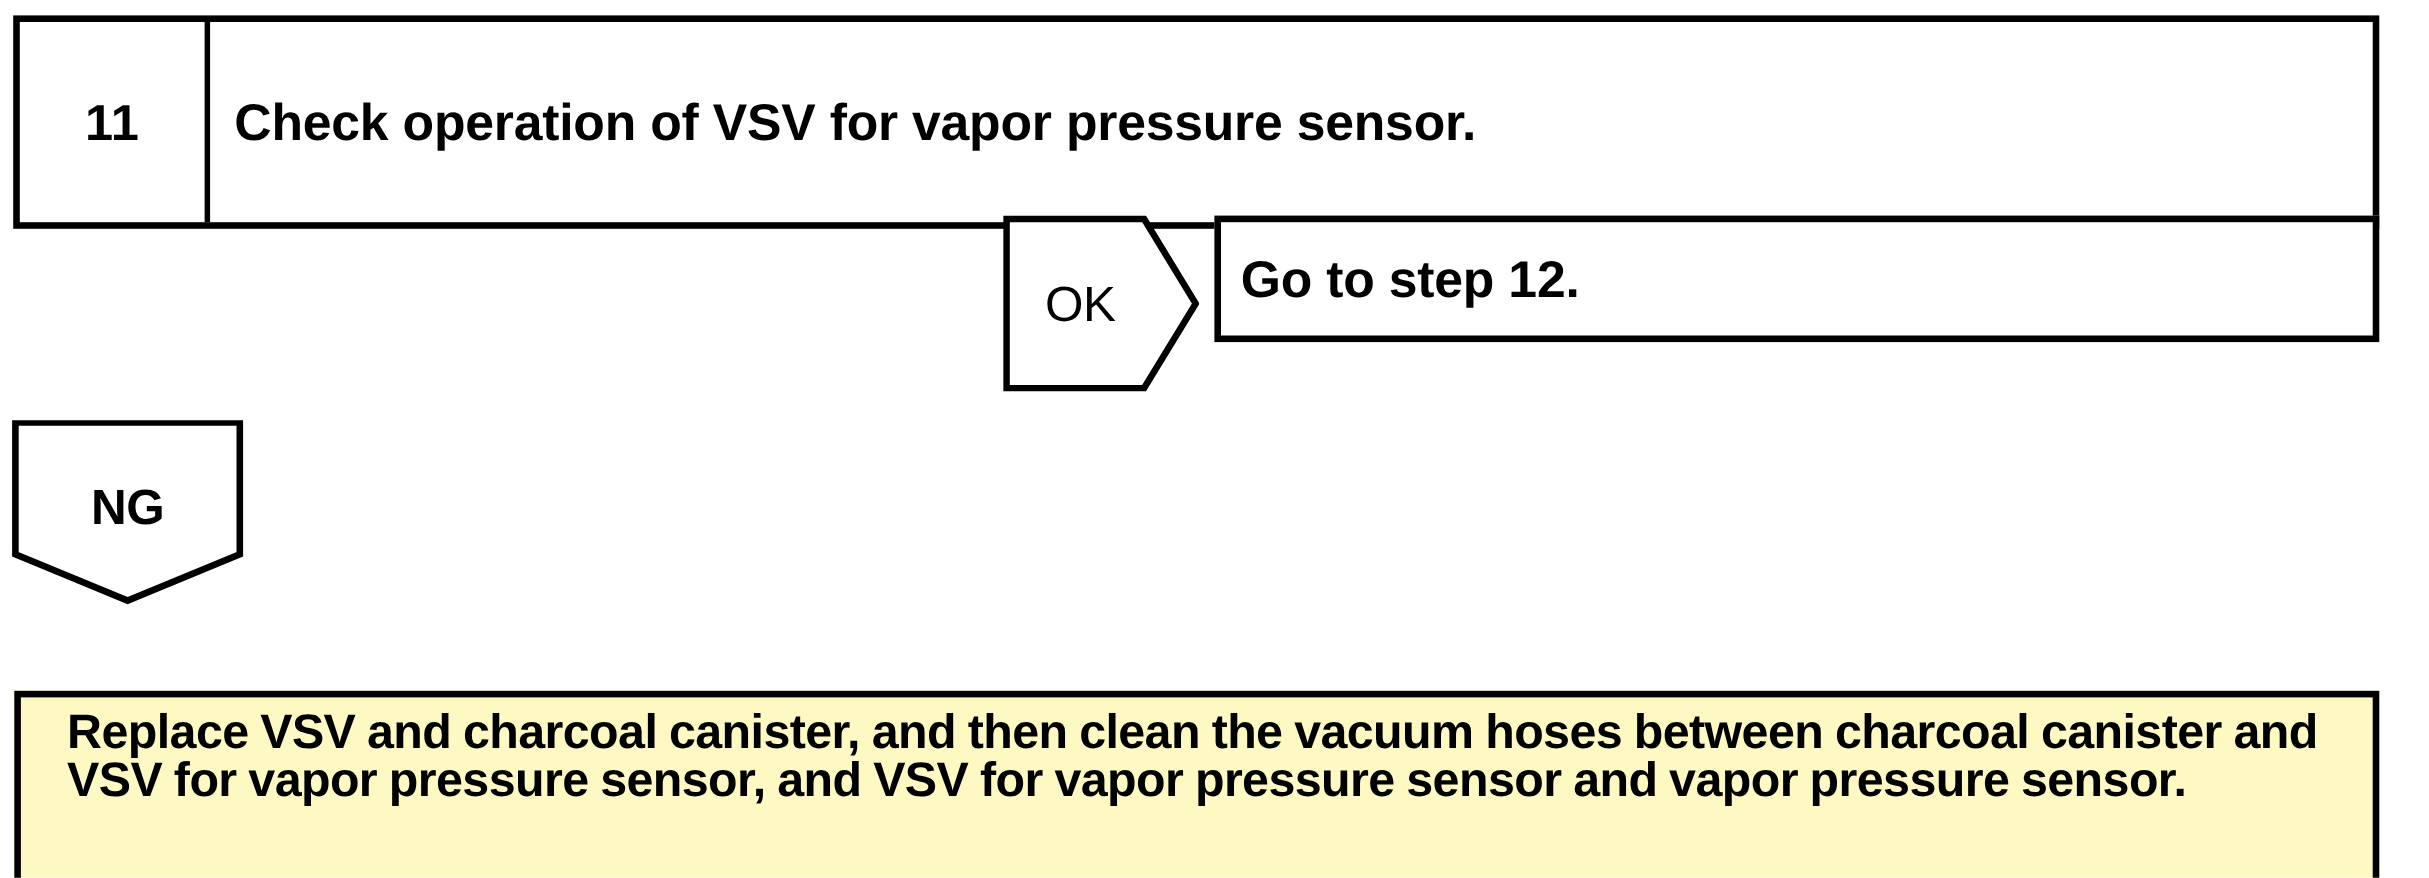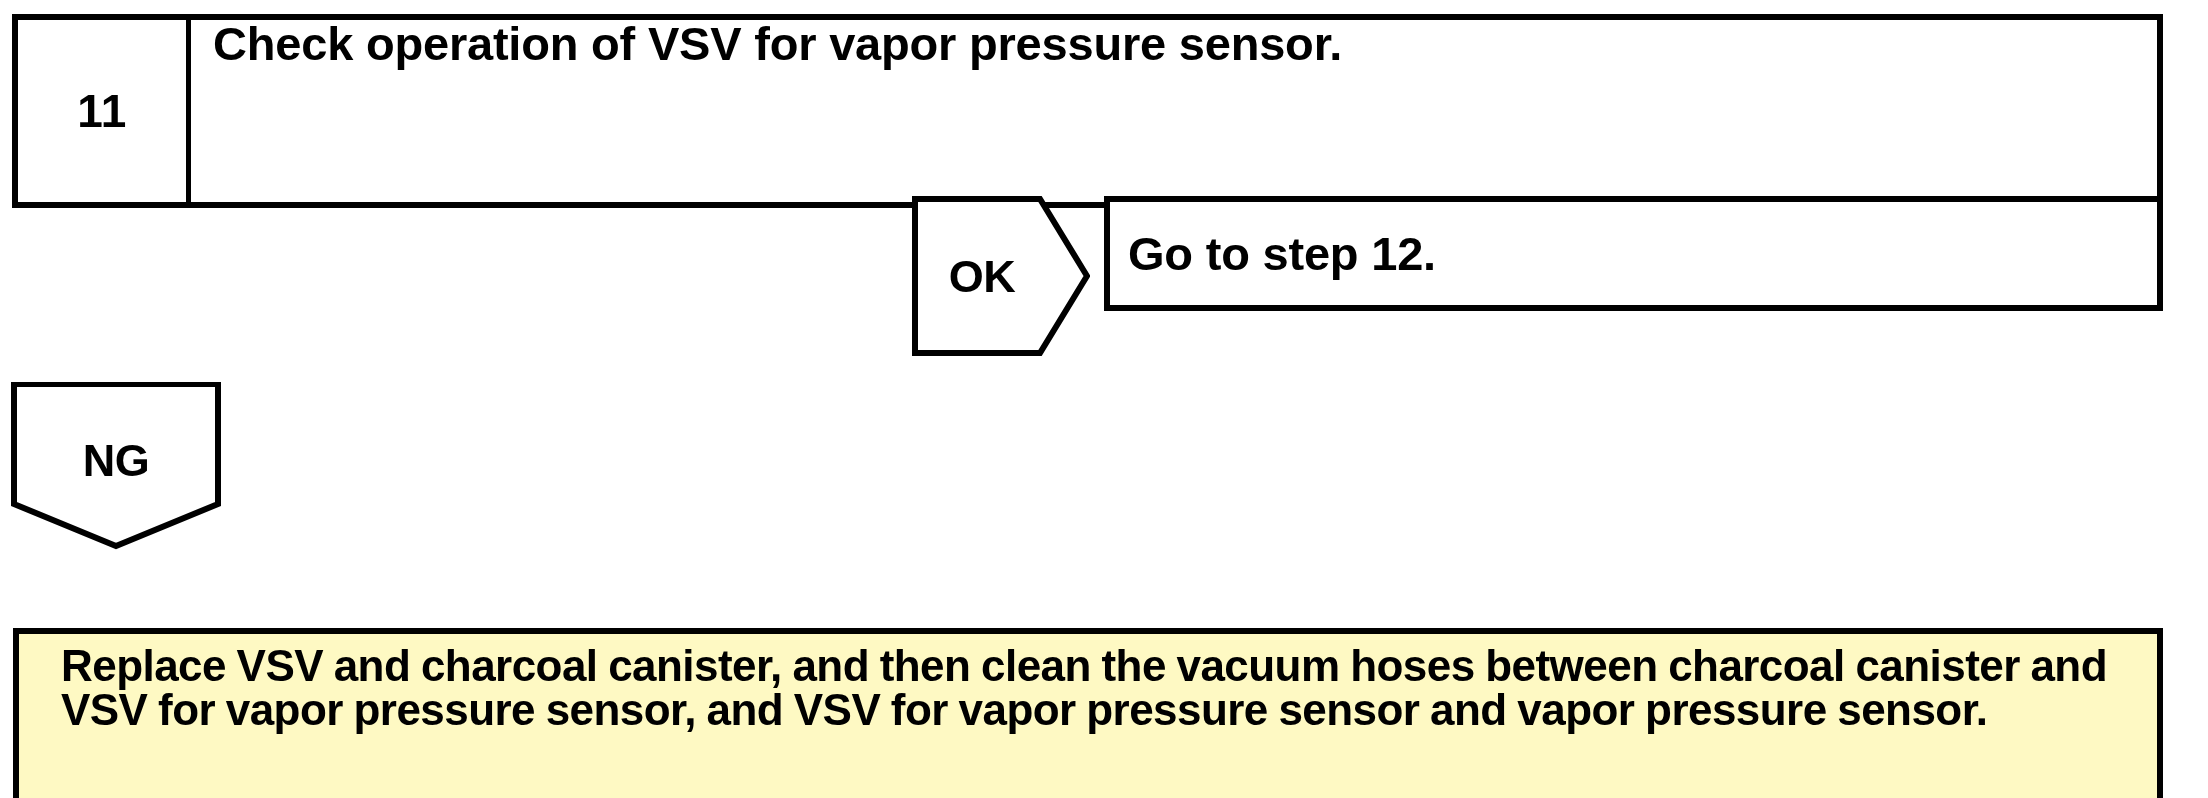--- a/index.html
+++ b/index.html
@@ -44,21 +44,21 @@
   }
   .step-number {
     font-size: 46px;
     font-weight: bold;
     line-height: 1;
     letter-spacing: 0.5px;
   }
   .step-desc-cell {
     flex: 1 1 auto;
     display: flex;
-    align-items: flex-start;
+    align-items: center;
     padding-left: 22px;
     box-sizing: border-box;
   }
   .step-desc {
     font-size: 47px;
     font-weight: bold;
     line-height: 1.02;
     letter-spacing: -0.2px;
     white-space: nowrap;
   }
@@ -79,21 +79,21 @@
   .ok-label {
     position: absolute;
     left: 912px;
     top: 196px;
     width: 140px;
     height: 160px;
     display: flex;
     align-items: center;
     justify-content: center;
     font-size: 45px;
-    font-weight: bold;
+    font-weight: normal;
     line-height: 1;
     letter-spacing: -0.5px;
   }
 
   .ok-target-box {
     position: absolute;
     left: 1104px;
     top: 196px;
     width: 1059px;
     height: 115px;

